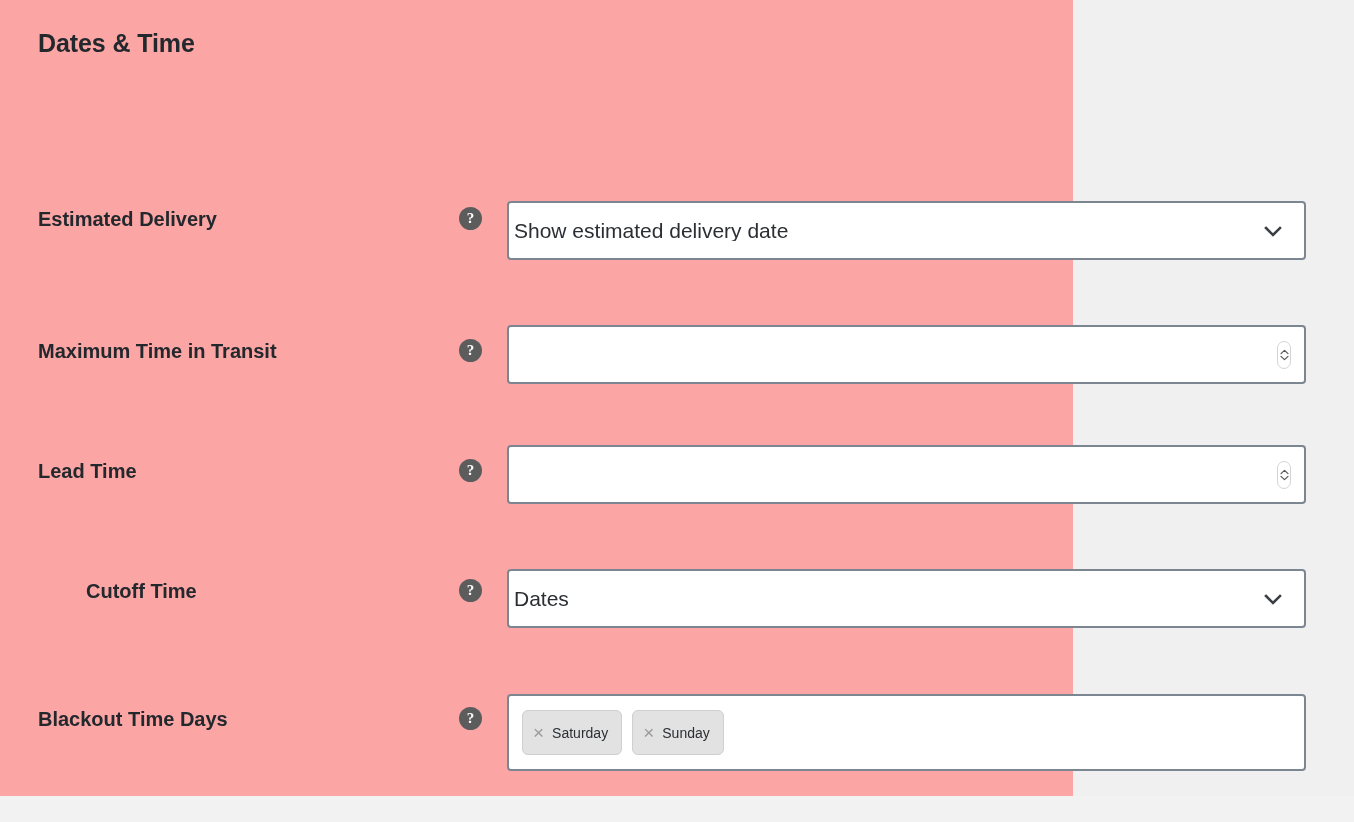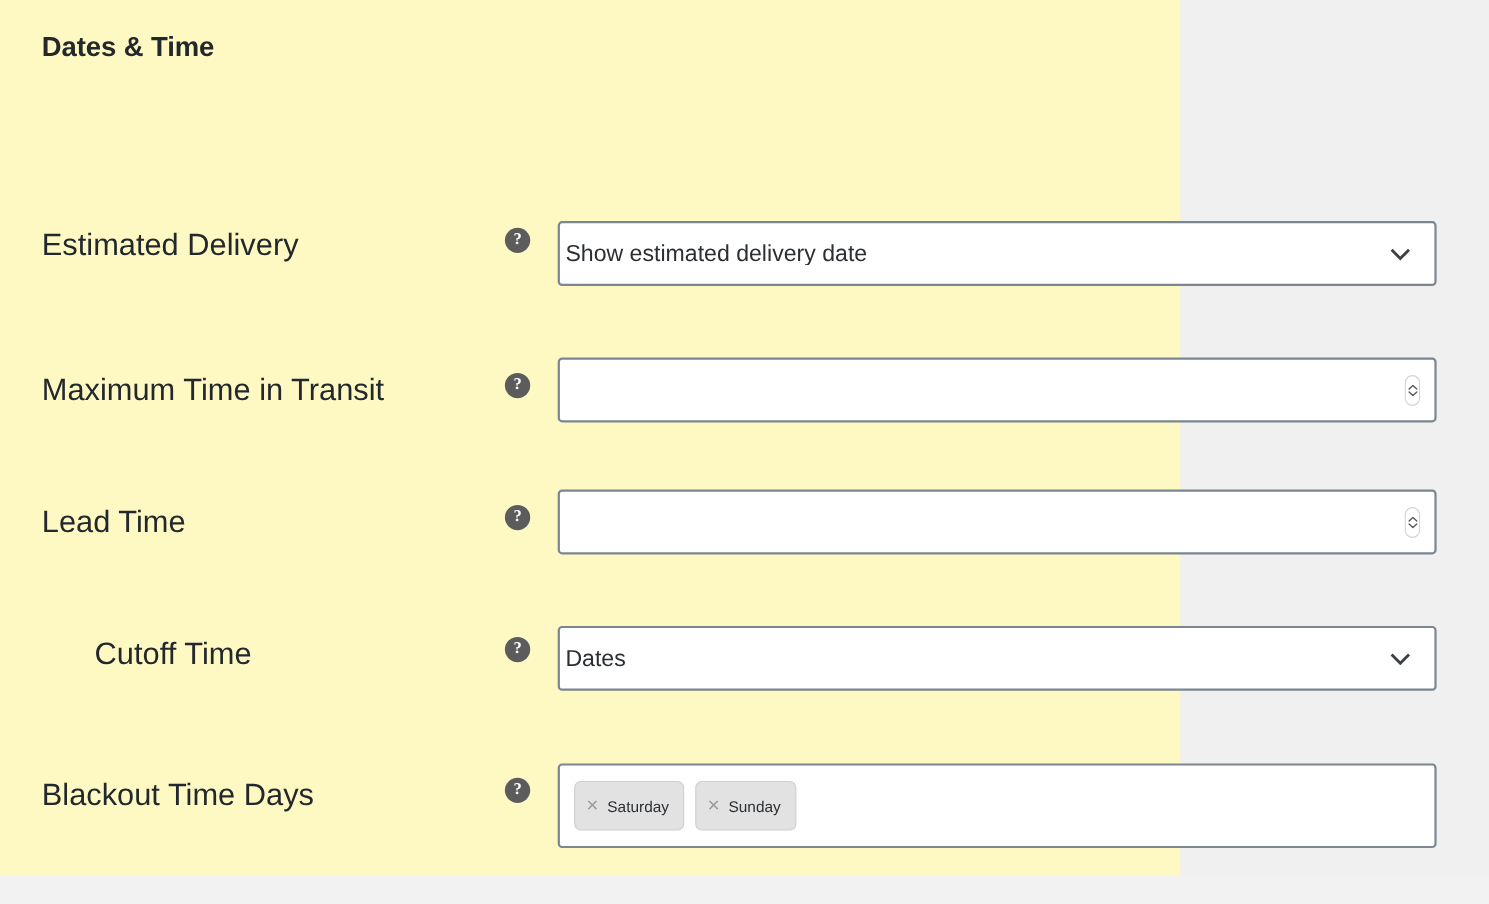--- a/index.html
+++ b/index.html
@@ -12,21 +12,21 @@
     background: #f0f0f0;
     font-family: "Liberation Sans", sans-serif;
     -webkit-font-smoothing: antialiased;
     overflow: hidden;
   }
 
   .panel {
     position: relative;
     width: 1073px;
     height: 822px;
-    background: #fef9c3;
+    background: #fca5a5;
     box-sizing: border-box;
   }
 
   .section-header {
     position: absolute;
     left: 38px;
     top: 28px;
     width: 1000px;
   }
   .section-title {
@@ -50,22 +50,22 @@
     position: absolute;
     left: 0;
     width: 1354px;
     height: 120px;
   }
 
   .field-label {
     position: absolute;
     left: 38px;
     top: 0;
-    font-size: 28px;
-    font-weight: normal;
+    font-size: 20px;
+    font-weight: bold;
     color: #23282d;
     line-height: 1;
     white-space: nowrap;
   }
 
   .help-icon {
     position: absolute;
     left: 459px;
     width: 23px;
     height: 23px;

